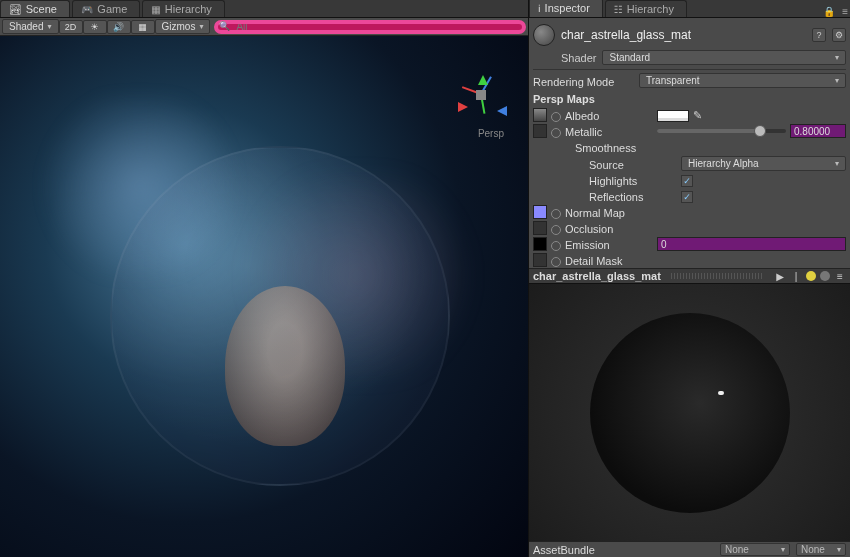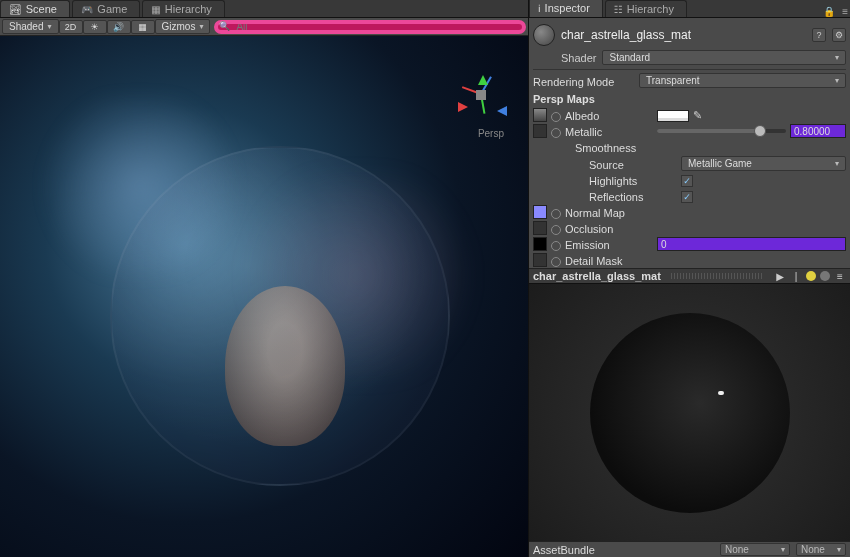--- a/index.html
+++ b/index.html
@@ -53,21 +53,21 @@
   .prop-row .tex-slot { width: 14px; height: 14px; background: #333; border: 1px solid #222; margin-right: 4px; }
   .prop-row .radio { width: 10px; height: 10px; border: 1px solid #888; border-radius: 50%; margin-right: 4px; }
   .prop-row .plabel { flex: 0 0 92px; color: #ddd; }
   .prop-row .plabel-w { flex: 0 0 106px; color: #ddd; }
   .prop-row .pcontrol { flex: 1; display: flex; align-items: center; gap: 4px; }
   .color-swatch { width: 32px; height: 12px; background: linear-gradient(to bottom, #fff 0 70%, #ddd 70% 100%); border: 1px solid #222; }
   .eyedrop { font-size: 11px; color: #ccc; }
   .slider { flex: 1; height: 4px; background: #333; border-radius: 2px; position: relative; }
   .slider .track-fill { position: absolute; left: 0; top: 0; bottom: 0; background: #666; border-radius: 2px; }
   .slider .thumb { position: absolute; top: -4px; width: 12px; height: 12px; background: #bbb; border: 1px solid #555; border-radius: 50%; transform: translateX(-50%); }
-  .numbox { width: 56px; background: #6d28d9; border: 1px solid #222; color: #ddd; font-size: 10px; padding: 1px 3px; text-align: left; height: 14px; }
+  .numbox { width: 56px; background: #701a75; border: 1px solid #222; color: #ddd; font-size: 10px; padding: 1px 3px; text-align: left; height: 14px; }
   .checkbox { width: 12px; height: 12px; background: #555; border: 1px solid #333; display: flex; align-items: center; justify-content: center; color: #8cf; font-size: 9px; }
   .color-slot { width: 14px; height: 14px; border: 1px solid #222; margin-right: 4px; }
 
   .preview-header { display: flex; align-items: center; background: #3b3b3b; border-top: 1px solid #222; border-bottom: 1px solid #111; height: 16px; padding: 0 4px; gap: 4px; }
   .preview-header .pname { font-weight: bold; color: #ddd; font-size: 11px; }
   .preview-header .drag { flex: 1; height: 6px; background: repeating-linear-gradient(to right, #555 0 1px, transparent 1px 3px); margin: 0 6px; }
   .preview-header .sm-icon { width: 12px; height: 12px; display: flex; align-items: center; justify-content: center; font-size: 10px; color: #ccc; }
   .dot-y { width: 10px; height: 10px; background: #e0d040; border-radius: 50%; }
   .dot-g { width: 10px; height: 10px; background: #777; border-radius: 50%; }
   .preview { flex: 1; background: radial-gradient(circle at 50% 50%, #333 0%, #1c1c1c 100%); display: flex; align-items: center; justify-content: center; position: relative; }
@@ -215,21 +215,21 @@
       </div>
 
       <div class="prop-row">
         <div class="indent"></div>
           <div class="indent"></div>
           <div class="indent"></div>
           <div class="indent"></div>
         <span class="plabel">Source</span>
         <div class="pcontrol">
           <div class="dd-wide">
-              <span>Metallic Game</span>
+              <span>Hierarchy Alpha</span>
               <span class="caret">▾</span>
             </div>
         </div>
       </div>
 
       <div class="prop-row">
         <div class="indent"></div>
           <div class="indent"></div>
           <div class="indent"></div>
           <div class="indent"></div>

